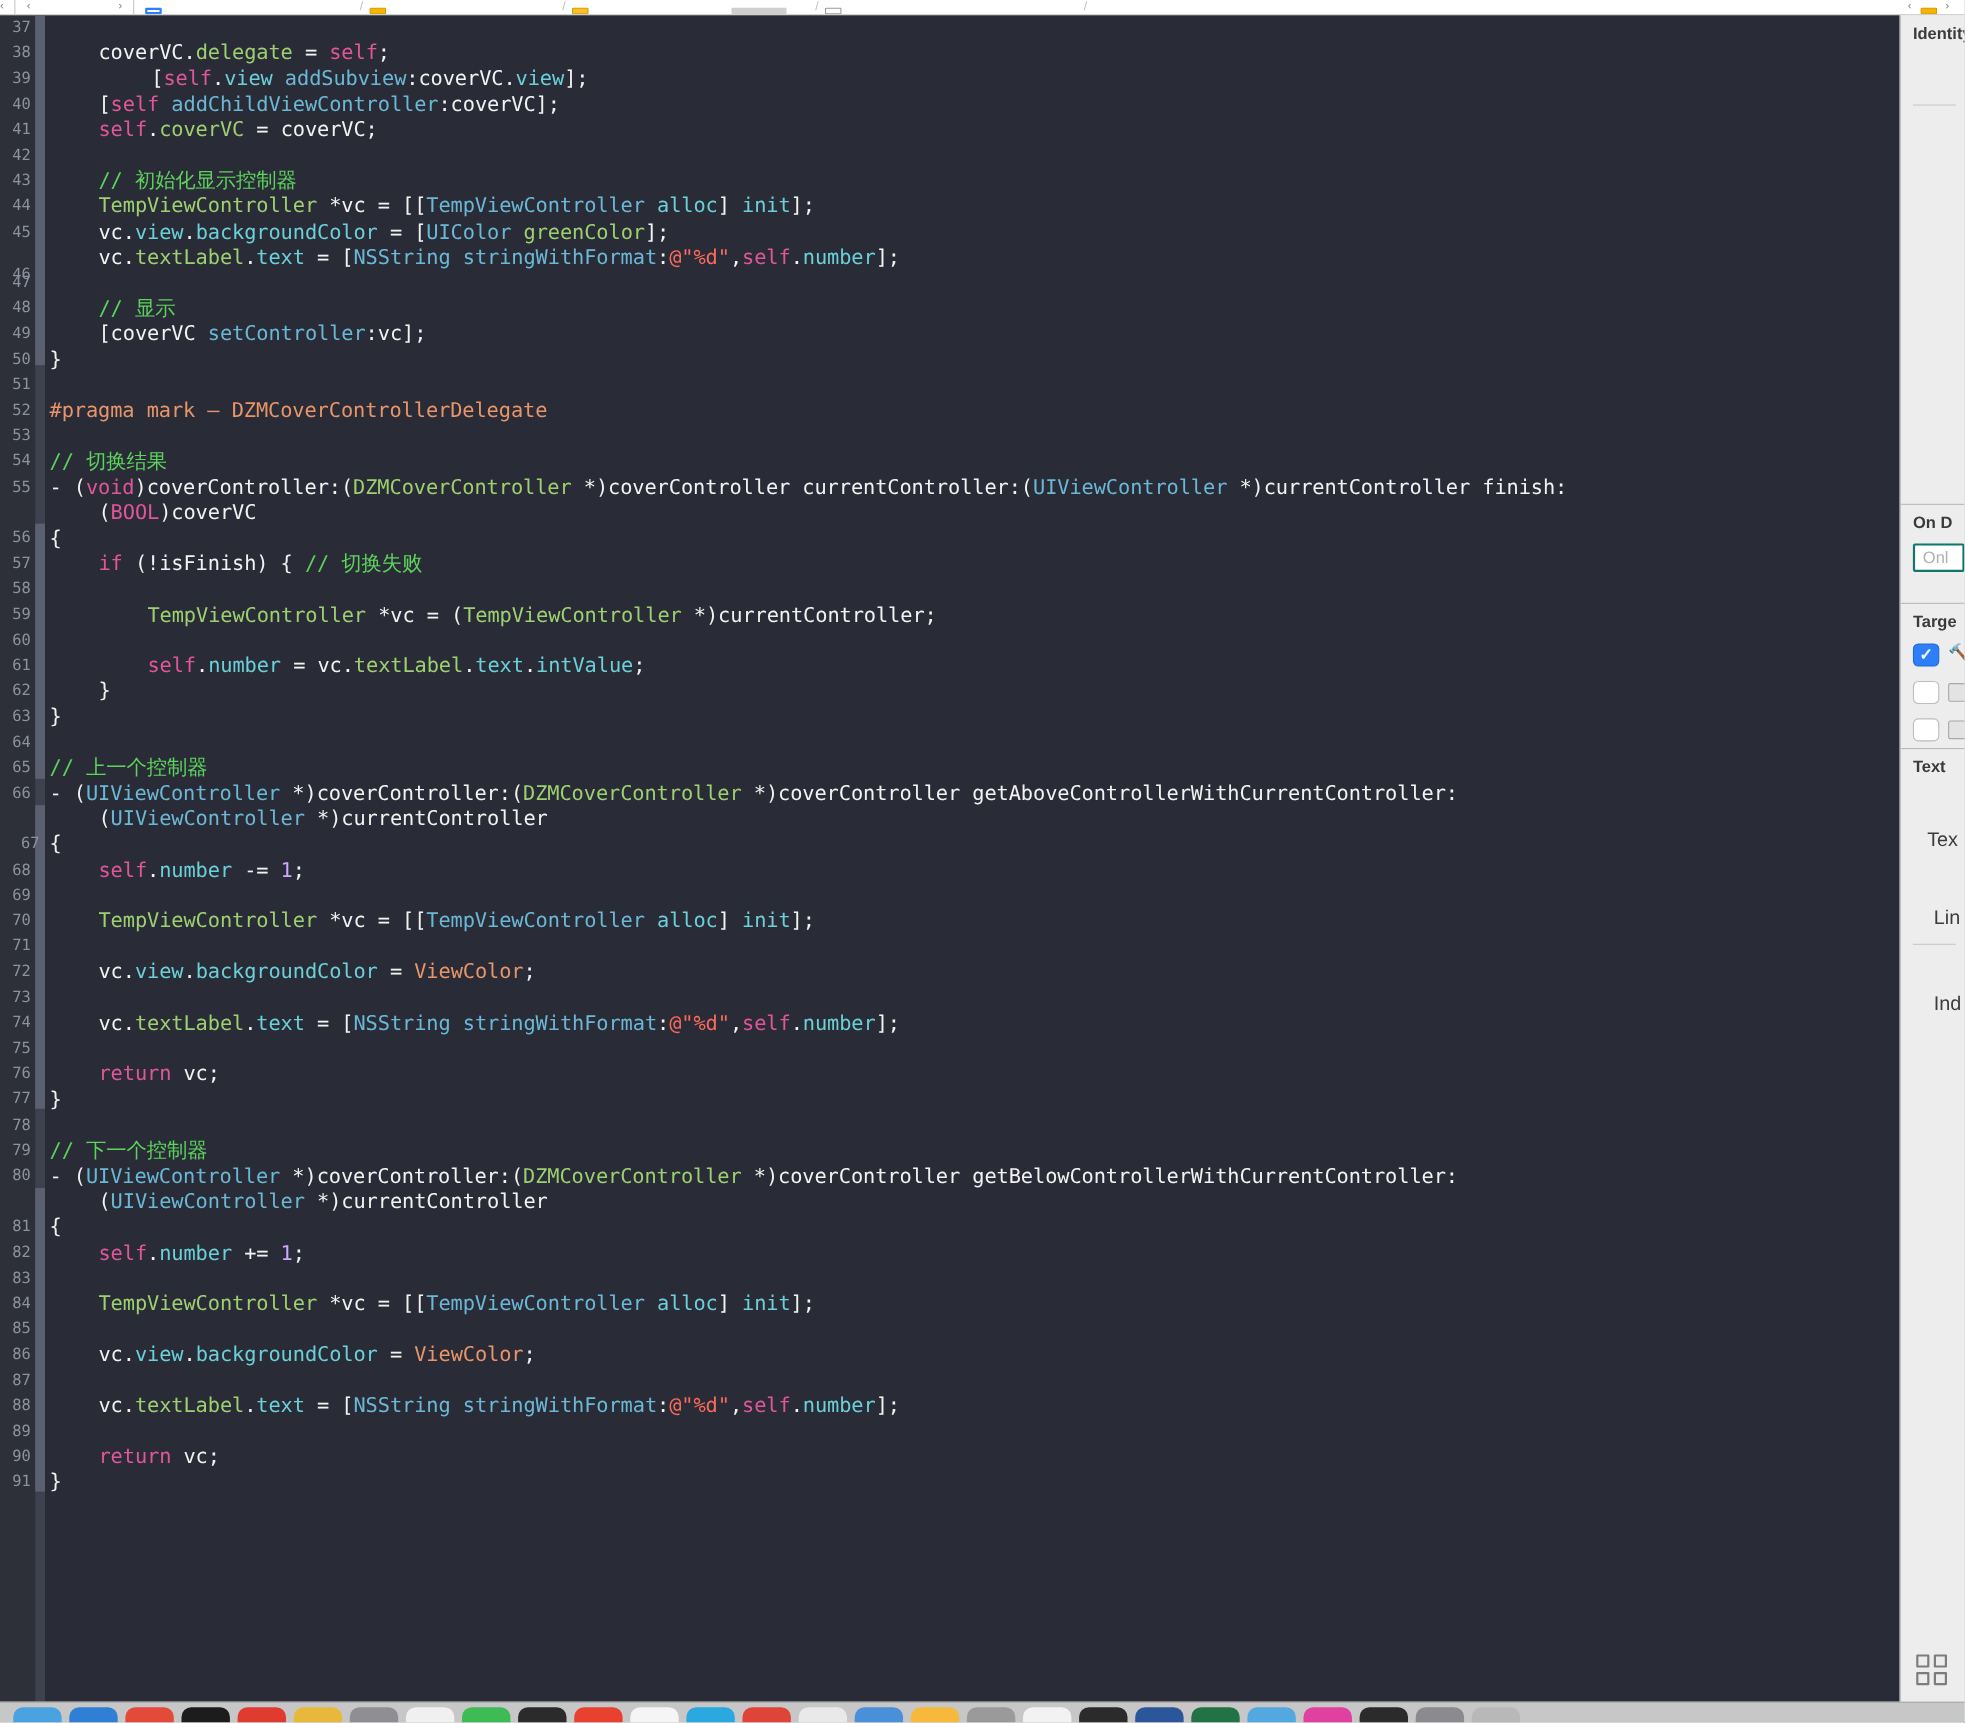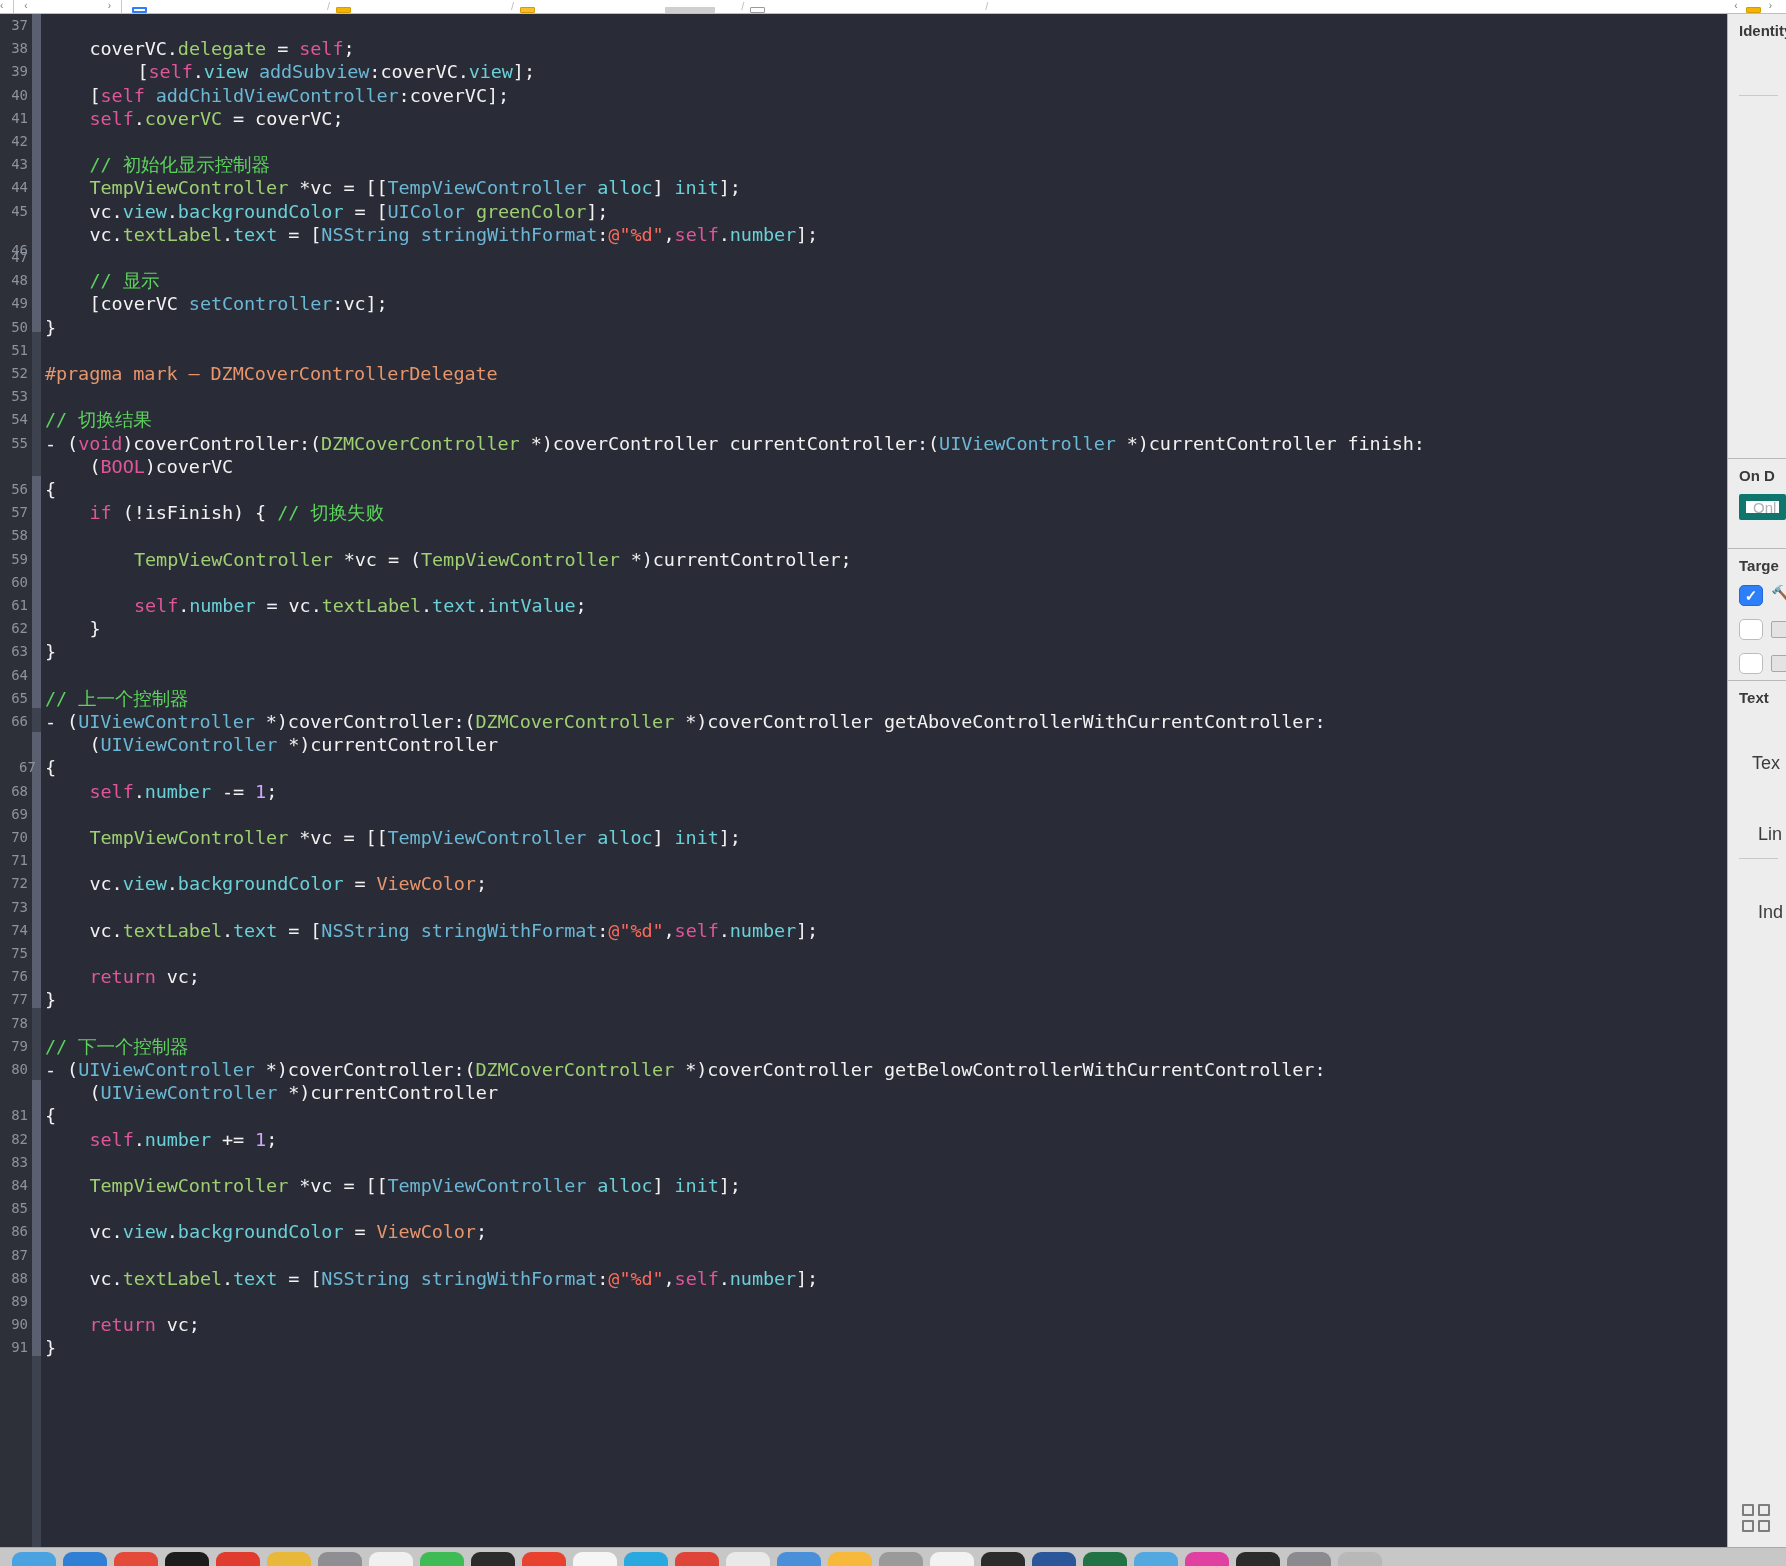--- a/index.html
+++ b/index.html
@@ -118,21 +118,21 @@
     font-size: 15px; font-weight: bold; color: #3a3a3a;
     padding: 8px 0 4px 11px;
     white-space: nowrap;
   }
   .insp-divider { height: 1px; background: #c9c9c9; margin: 2px 8px 2px 11px; }
   .insp-rule { height: 1px; background: #b9b9b9; width: 100%; }
   .insp-field {
     margin: 6px 0 6px 11px;
     height: 26px;
     background: #ffffff;
-    border: 7px solid #0f766e;
+    border: 2px solid #0f766e;
     border-radius: 2px;
     display: flex; align-items: center;
     padding-left: 7px;
     font-size: 15px; color: #b0b0b0;
     white-space: nowrap;
     overflow: hidden;
   }
   .insp-row {
     display: flex; align-items: center;
     height: 34px; padding-left: 11px;

